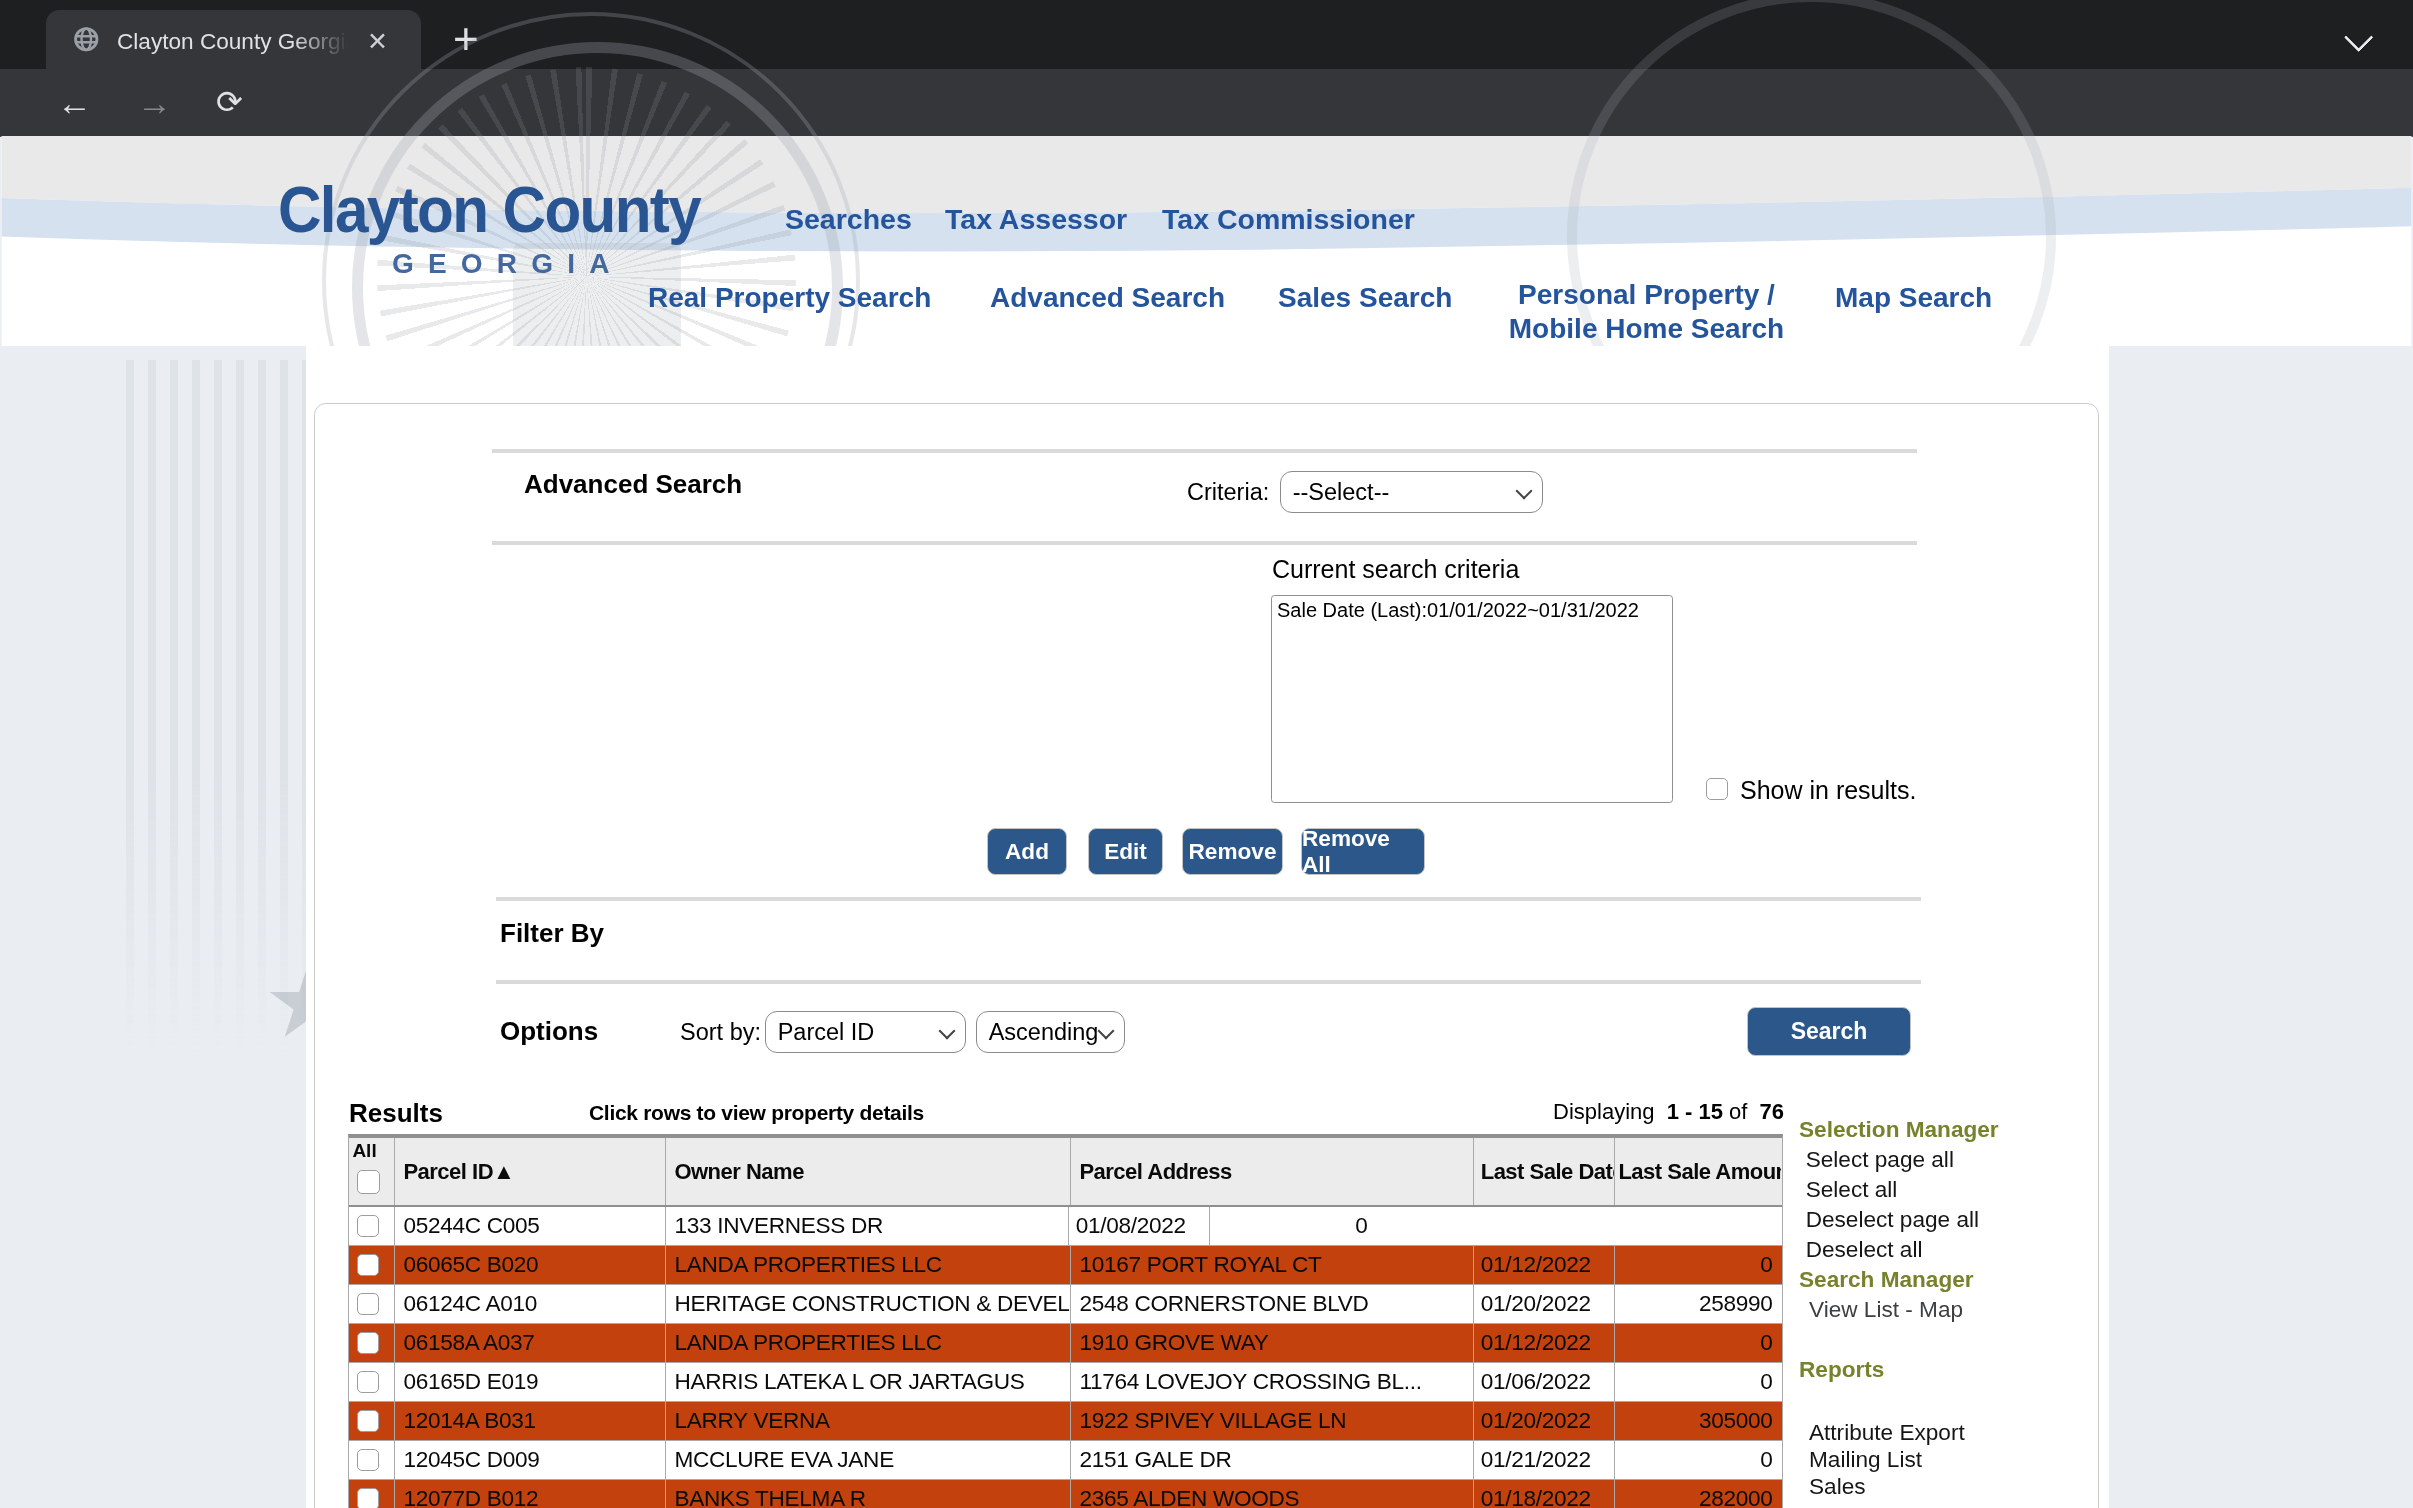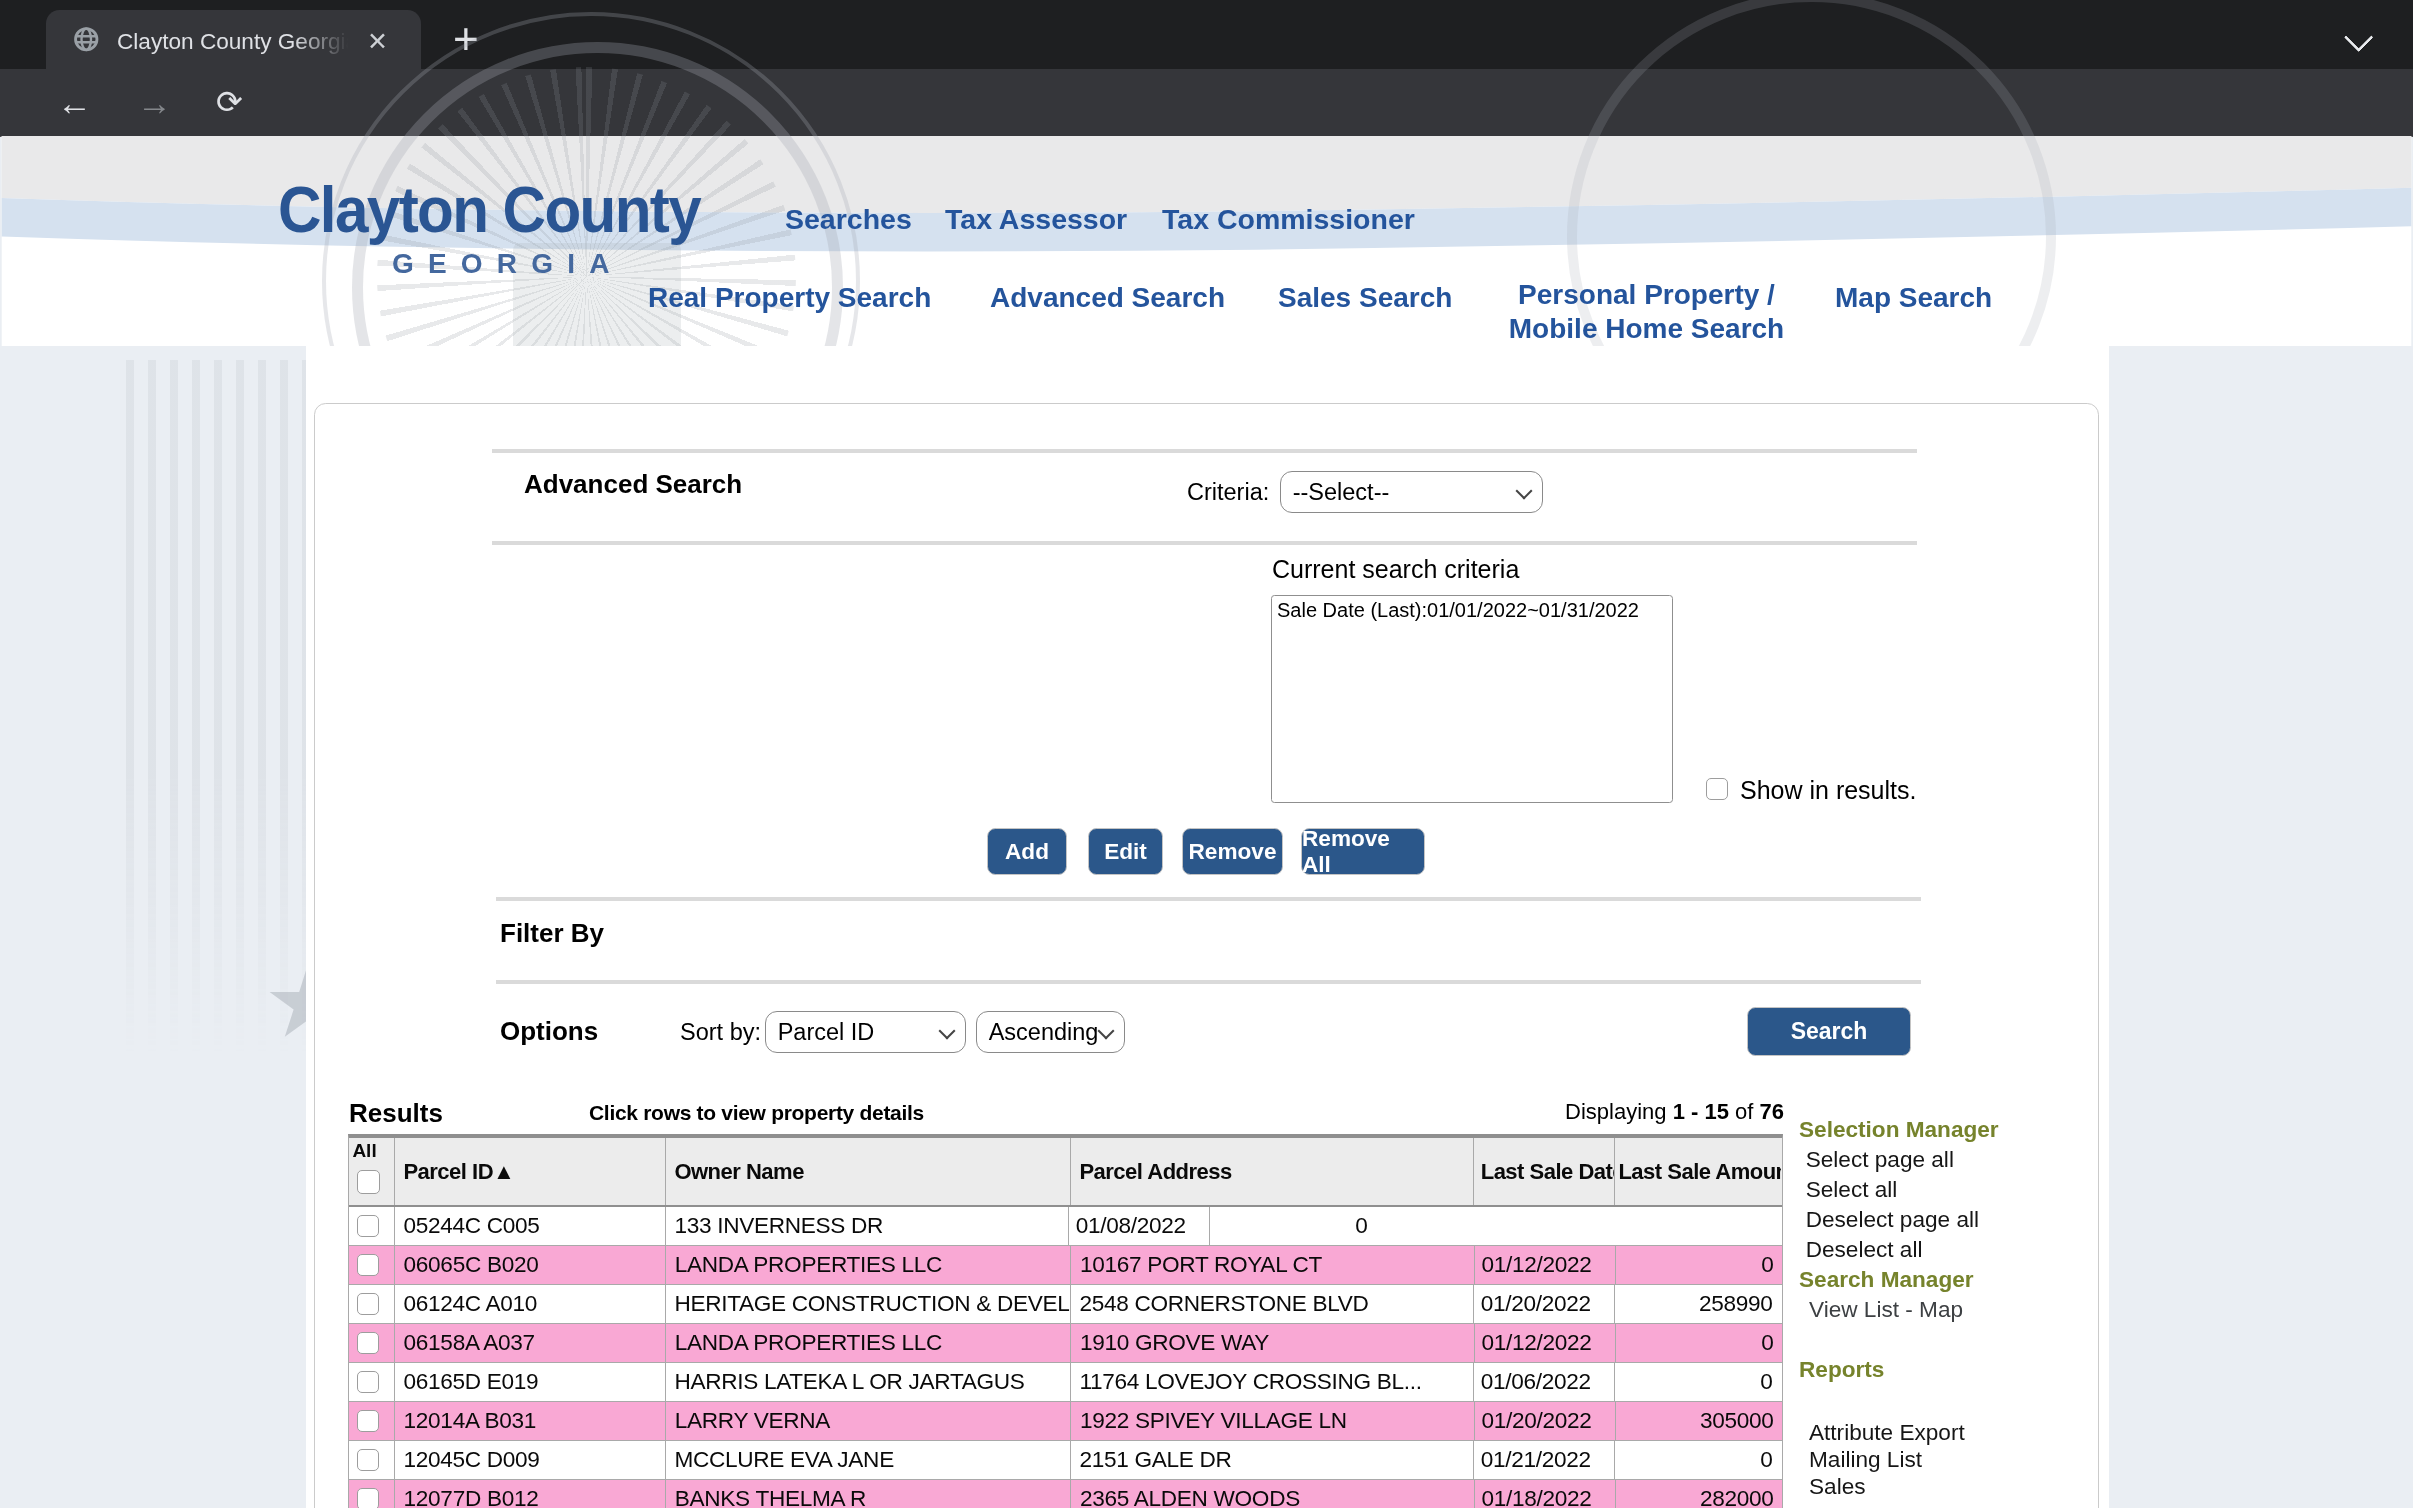--- a/index.html
+++ b/index.html
@@ -79,36 +79,36 @@
   .btn{background:#2b578a;border:1.7px solid #c4c4c4;border-radius:8.4px;color:#fff;font-size:22.6px;font-weight:bold;
        display:flex;align-items:center;justify-content:center;box-sizing:border-box;}
 
   #listbox{left:1271px;top:595px;width:402px;height:208px;background:#fff;border:1.7px solid #8f8f8f;border-radius:3.4px;box-sizing:border-box;}
   #listbox .item{font-size:20px;color:#000;padding:3.4px 5px;white-space:nowrap;}
 
   
   #rtable{left:348px;top:1134px;width:1435px;border-left:1.7px solid #a9a9a9;border-right:1.7px solid #a9a9a9;border-top:4.2px solid #8f8f8f;box-sizing:border-box;}
   .thead{display:flex;height:67px;background:#ececec;border-bottom:2.5px solid #8f8f8f;}
   .trow{display:flex;height:39px;background:#fff;border-bottom:1.7px solid #a9a9a9;box-sizing:border-box;}
-  .trow.alt{background:#f9a8d4;justify-content:space-between;}
+  .trow.alt{background:#c2410c;}
   .tcell{box-sizing:border-box;border-right:1.7px solid #a9a9a9;overflow:hidden;white-space:nowrap;
          font-size:22.6px;letter-spacing:-0.3px;color:#0a0a0a;line-height:37px;padding-left:8.4px;}
   .tcell:last-child{border-right:none;}
   .c0{width:46px;padding-left:0;position:relative;}
   .c1{width:271px;}.c2{width:405px;}.c3{width:403px;}.c4{width:141px;padding-left:6.7px;}
   .c5{width:166px;text-align:right;padding-right:8.4px;padding-left:0;}
   .thead .tcell{font-size:22px;font-weight:bold;letter-spacing:-0.5px;display:flex;align-items:center;line-height:normal;}
   .thead .c0{display:block;}
   .all-lbl{position:absolute;left:3.4px;top:1.7px;font-size:19px;font-weight:bold;letter-spacing:0;}
   .thead .cbx{position:absolute;left:7.5px;top:32px;width:23.5px;height:23.5px;}
   .trow .c0 .cbx{position:absolute;left:7.5px;top:7.5px;}
 
   
   #displaying{left:1425px;top:1099px;width:359px;text-align:right;font-size:22px;color:#000;}
-  #displaying b{font-weight:bold;}
+  #displaying b{font-weight:bold;margin-left:6px;}
 
   
   #sidebar{left:1799px;top:1115px;width:260px;}
   .sb-head{font-size:22.6px;font-weight:bold;color:#76832c;line-height:30px;}
   .sb-link{font-size:22.6px;color:#161616;line-height:30px;padding-left:6.7px;white-space:nowrap;}
   .sb-sec-1{margin-bottom:30px;}
   .sb-sec-2 .sb-head{margin-bottom:34px;}
   .sb-sec-2 .sb-link{line-height:27px;padding-left:10px;}
   .sb-sec-1 .sb-link{color:#3d4043;padding-left:10px;}
 </style>

